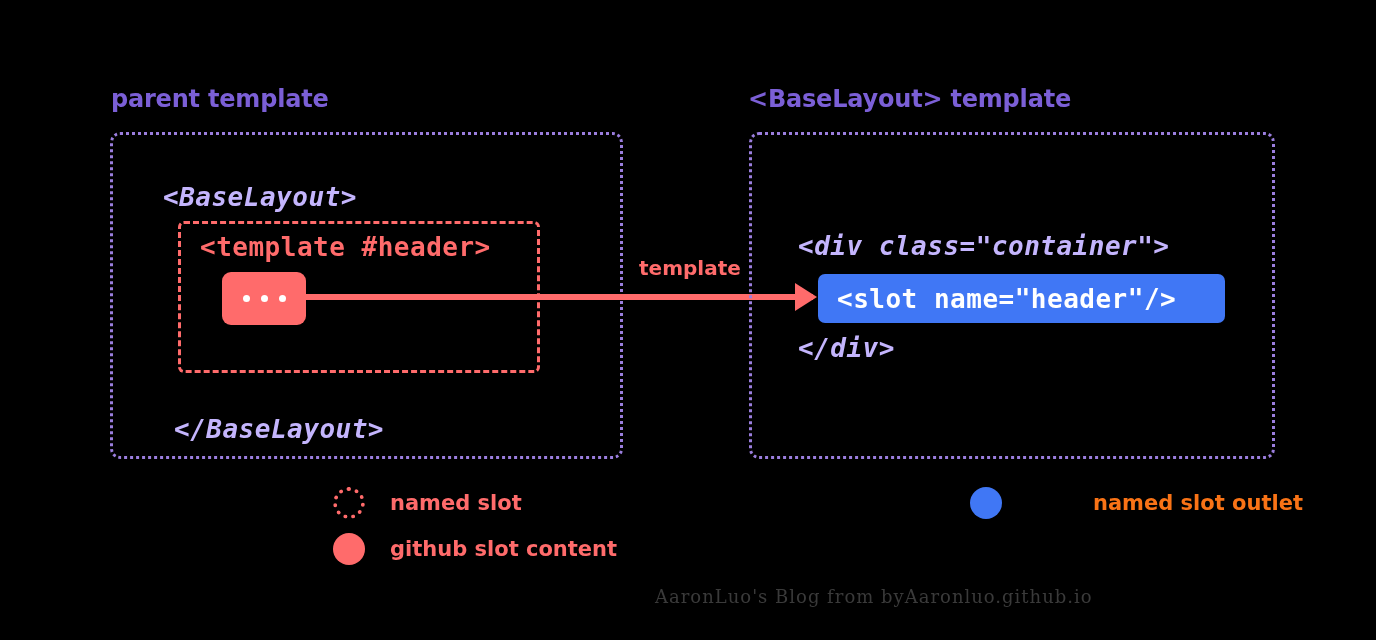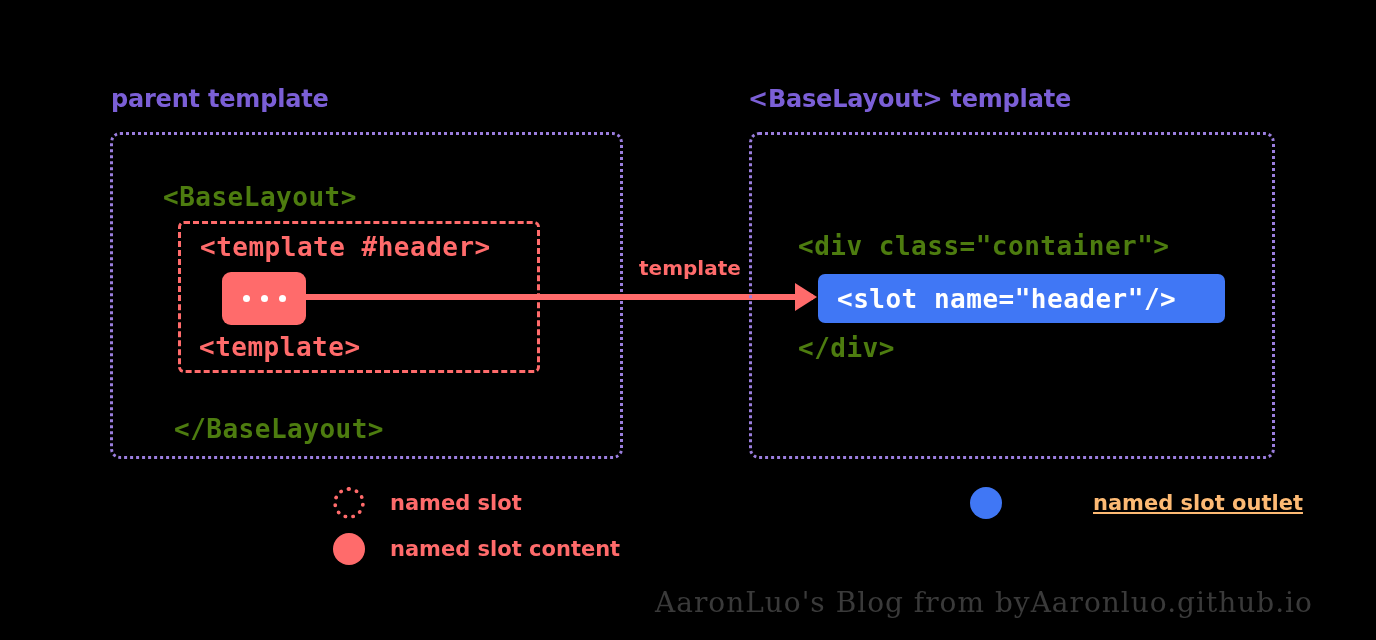--- a/index.html
+++ b/index.html
@@ -46,21 +46,21 @@
 
   
   .code {
     position: absolute;
     font-family: "DejaVu Sans Mono", monospace;
     font-weight: bold;
     font-size: 26px;
     white-space: nowrap;
     letter-spacing: 0.5px;
   }
-  .code.green { color: #4d7c0f; }
+  .code.green { color: #c4b5fd; font-style: italic; }
   .code.red   { color: #FF6B6B; }
 
   #code-baselayout-open  { left: 163px; top: 182px; }
   #code-baselayout-close { left: 174px; top: 382px; margin-top: 32px; }
   #code-template-open    { left: 200px; top: 232px; }
   #code-template-close   { left: 199px; top: 332px; }
 
   #code-div-open   { left: 798px; top: 231px; }
   #code-div-close  { left: 798px; top: 333px; }
 
@@ -151,21 +151,21 @@
     display: flex;
     align-items: center;
     white-space: nowrap;
   }
   .legend-label {
     font-family: "DejaVu Sans", sans-serif;
     font-weight: bold;
     font-size: 21px;
   }
   .legend-label.red  { color: #FF6B6B; }
-  .legend-label.blue { color: #fdba74; text-decoration: underline; }
+  .legend-label.blue { color: #f97316; }
 
   #legend-named-slot         { left: 333px; top: 487px; }
   #legend-named-slot-content { left: 333px; top: 533px; }
   #legend-named-slot-outlet  { left: 970px; top: 487px; }
 
   .swatch-dotted-circle {
     width: 32px;
     height: 32px;
     border: 4px dotted #FF6B6B;
     border-radius: 50%;
@@ -185,21 +185,21 @@
   }
   #legend-named-slot-outlet .legend-label { margin-left: 91px; }
 
   
   #watermark {
     position: absolute;
     left: 655px;
     top: 586px;
     color: #3A3A3A;
     font-family: "DejaVu Serif", serif;
-    font-size: 28px;
+    font-size: 18px;
     letter-spacing: 1px;
     white-space: nowrap;
   }
 </style>
 </head>
 <body>
 
 <div class="stage">
 
   <div class="panel-title" id="title-parent">parent template</div>
@@ -211,21 +211,20 @@
   <div id="slot-dashed-box"></div>
 
   <div class="code red" id="code-template-open">&lt;template #header&gt;</div>
 
   <div id="slot-content-pill">
     <span class="dot"></span>
     <span class="dot"></span>
     <span class="dot"></span>
   </div>
 
-  <div class="code red" id="code-template-close">&lt;template&gt;</div>
 
   <div class="code green" id="code-baselayout-close">&lt;/BaseLayout&gt;</div>
 
   <div id="replace-arrow-line"></div>
   <div id="replace-arrow-head"></div>
   <div id="replace-label">template</div>
 
   <div class="panel-title" id="title-base">&lt;BaseLayout&gt; template</div>
 
   <div class="panel-box" id="panel-base"></div>
@@ -238,21 +237,21 @@
 
   <div class="code green" id="code-div-close">&lt;/div&gt;</div>
 
   <div class="legend-item" id="legend-named-slot">
     <span class="swatch-dotted-circle"></span>
     <span class="legend-label red">named slot</span>
   </div>
 
   <div class="legend-item" id="legend-named-slot-content">
     <span class="swatch-filled-circle"></span>
-    <span class="legend-label red">named slot content</span>
+    <span class="legend-label red">github slot content</span>
   </div>
 
   <div class="legend-item" id="legend-named-slot-outlet">
     <span class="swatch-filled-circle blue"></span>
     <span class="legend-label blue">named slot outlet</span>
   </div>
 
   <div id="watermark">AaronLuo's Blog from byAaronluo.github.io</div>
 
 </div>

